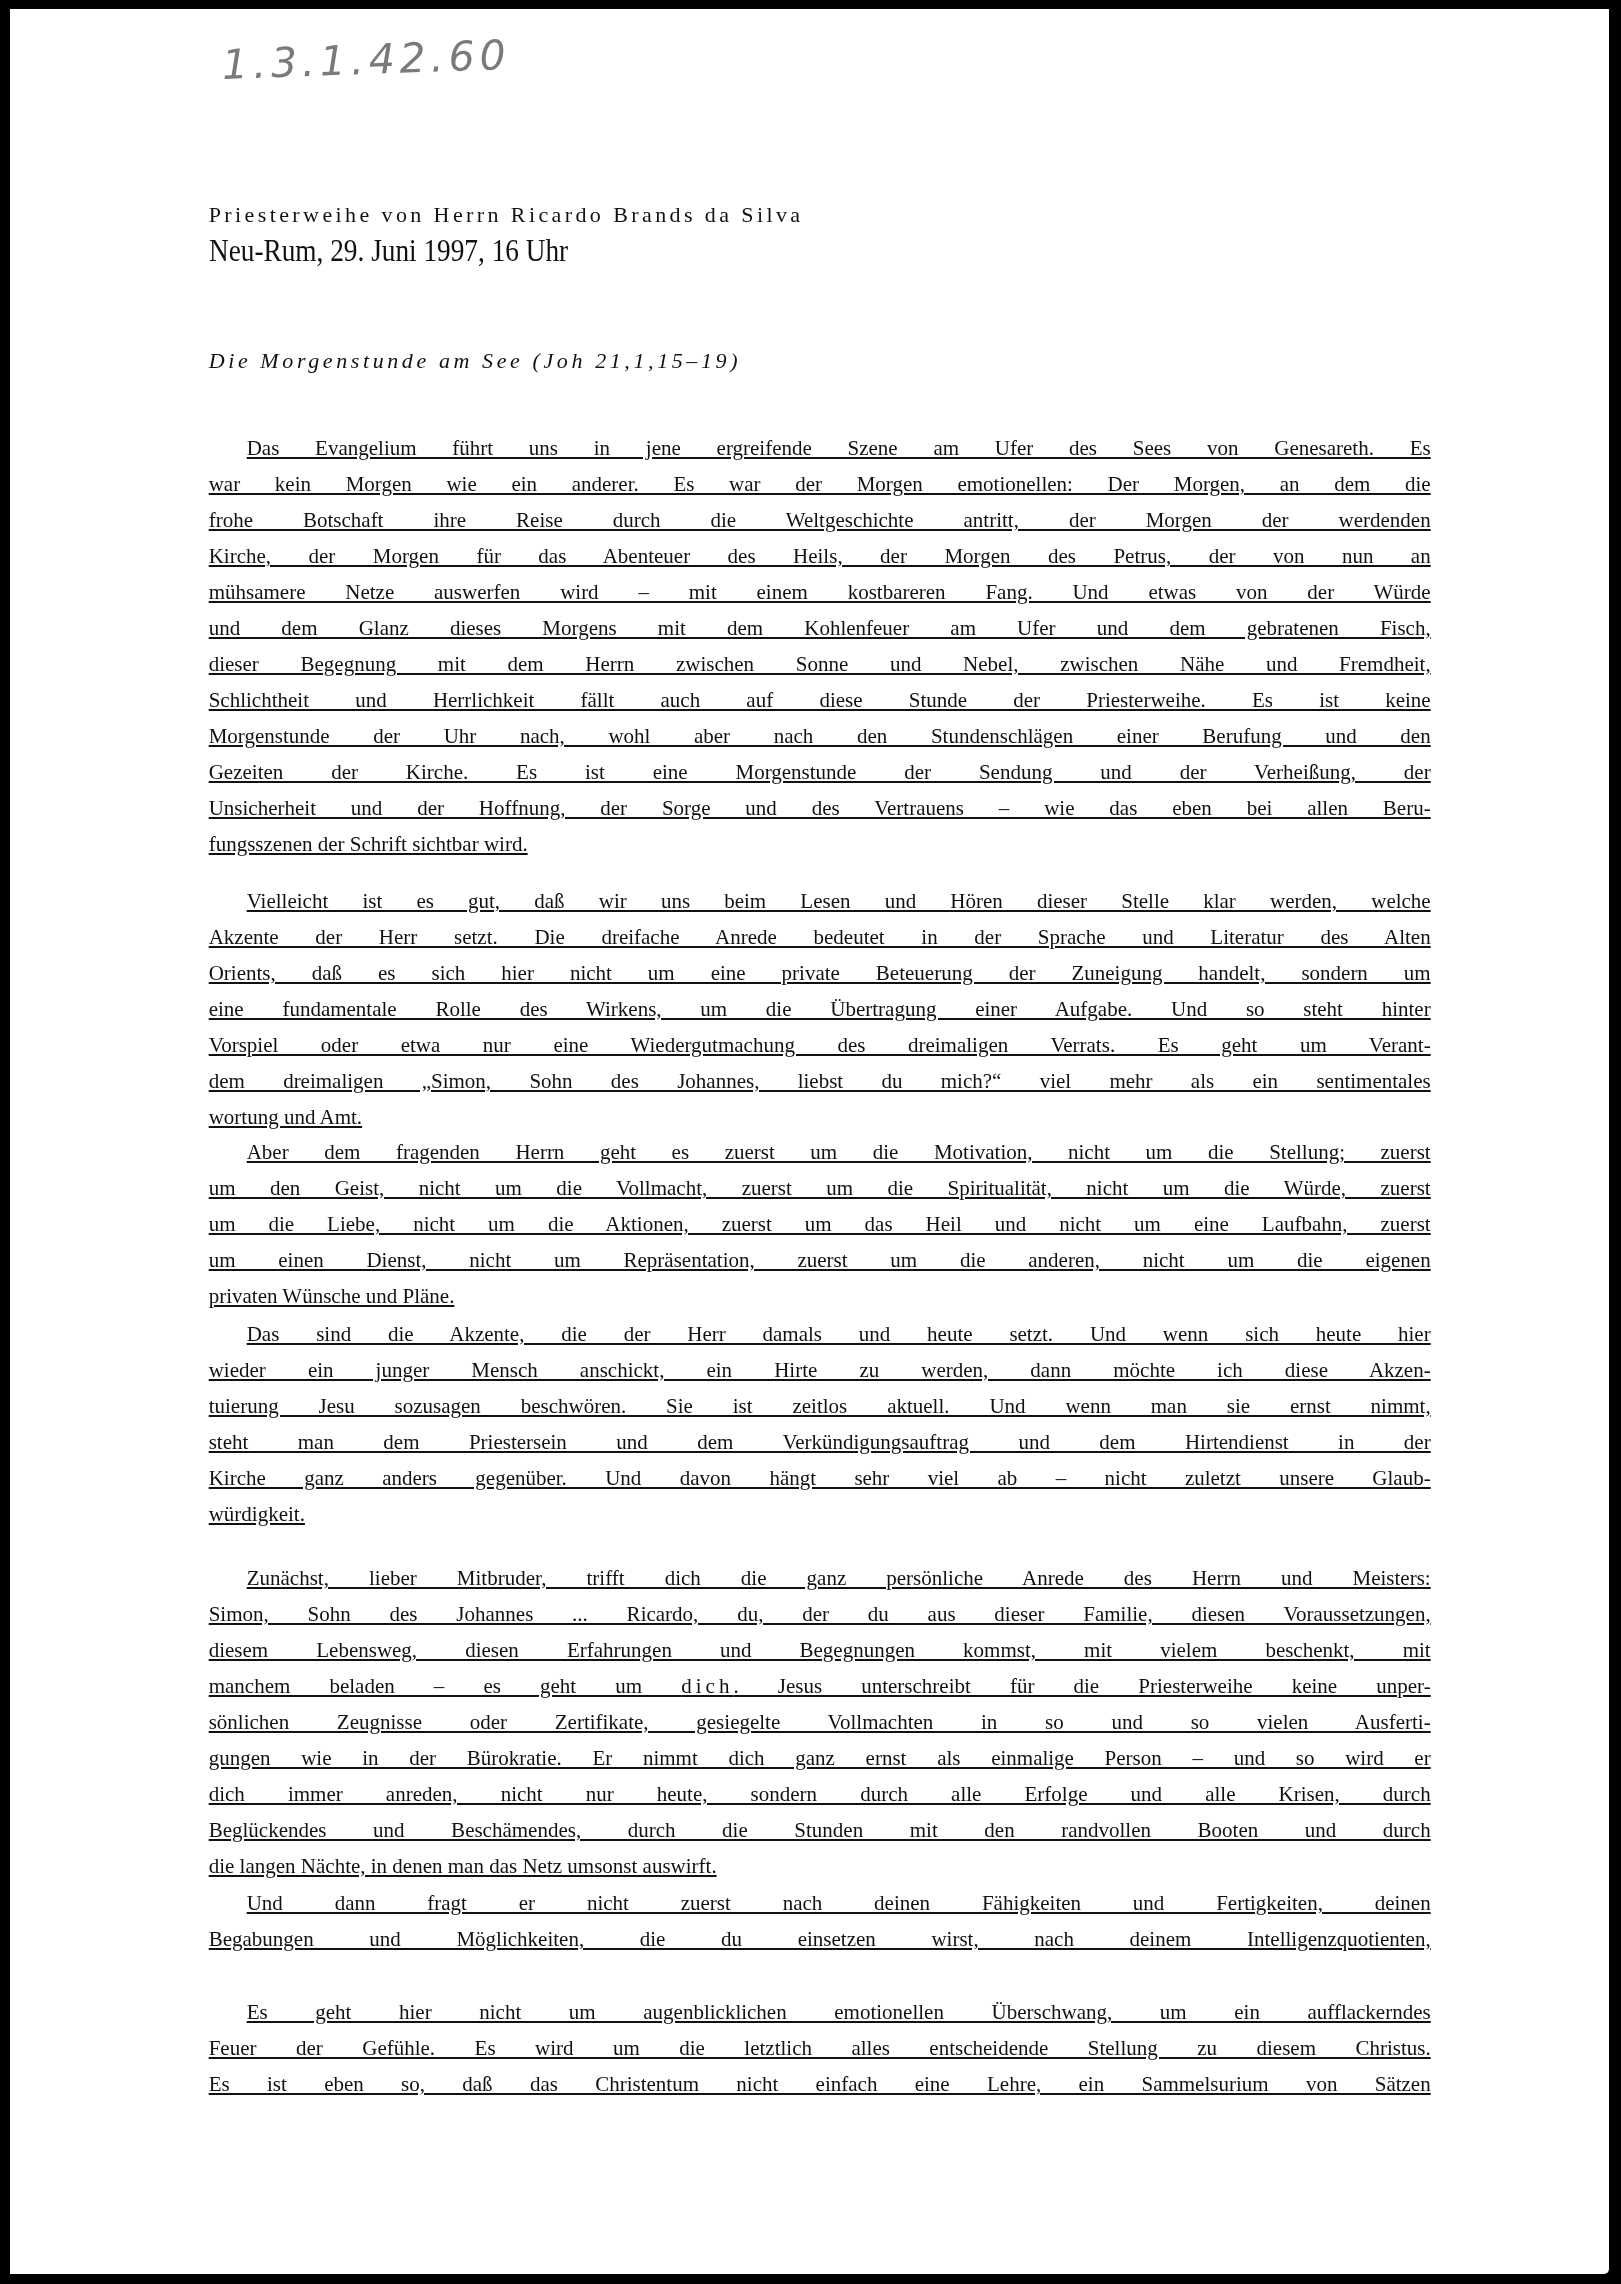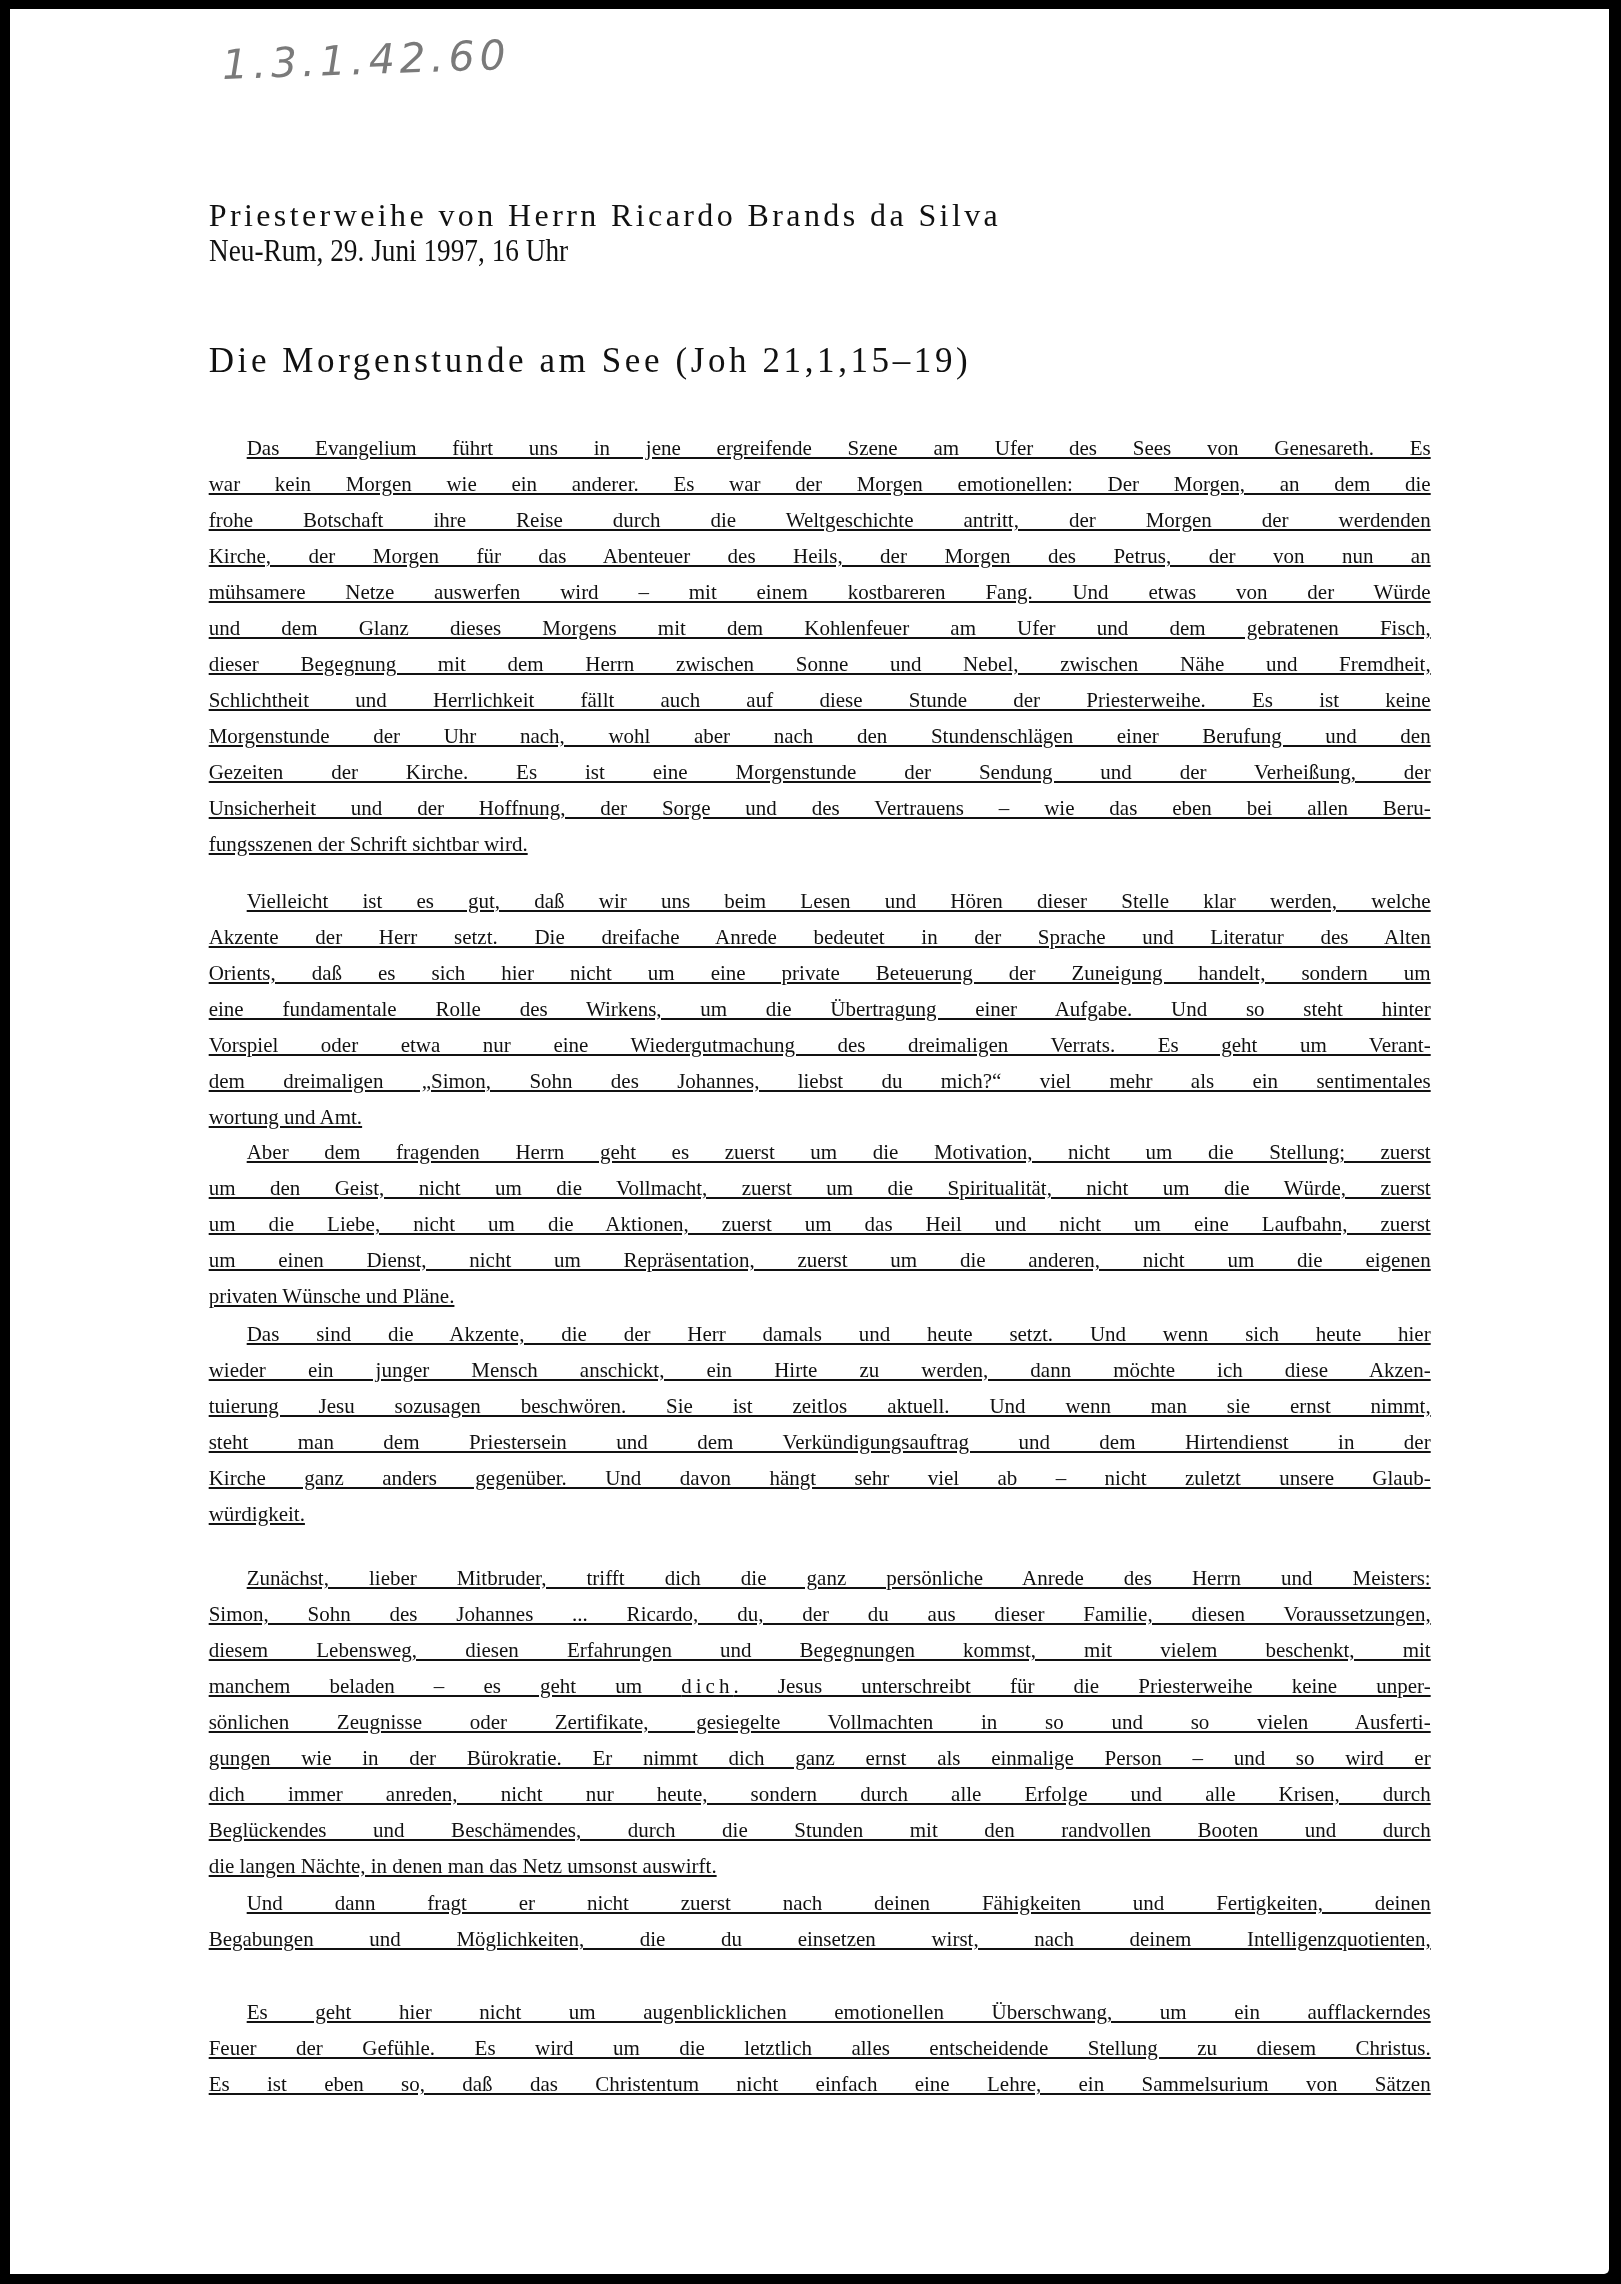--- a/index.html
+++ b/index.html
@@ -17,30 +17,30 @@
   }
   .handwritten {
     position: absolute; left: 212px; top: 32px;
     font-family: "DejaVu Sans", sans-serif;
     font-size: 41px; font-style: italic; font-weight: 300;
     color: #7a7a7a; letter-spacing: 4.9px;
     transform: rotate(-2deg); transform-origin: left center;
   }
   .title1 {
     position: absolute; left: 199px; top: 188px;
-    font-size: 32px; letter-spacing: 3.4px; line-height: 36px;
+    font-size: 22px; letter-spacing: 3.4px; line-height: 36px;
   }
   .title2 {
     position: absolute; left: 199px; top: 224px;
     font-size: 31px; line-height: 36px;
     transform: scaleX(0.88); transform-origin: left center;
   }
   .heading {
     position: absolute; left: 199px; top: 332px;
-    font-size: 35px; letter-spacing: 3.6px; line-height: 39px;
+    font-size: 22px; letter-spacing: 3.6px; line-height: 39px; font-style: italic;
   }
   .body {
     position: absolute; left: 199px; width: 1222px;
     font-size: 21px;
     text-decoration: underline;
   }
   .line {
     display: block; height: 36px; line-height: 36px;
     text-align: justify; text-align-last: justify;
     white-space: nowrap;

